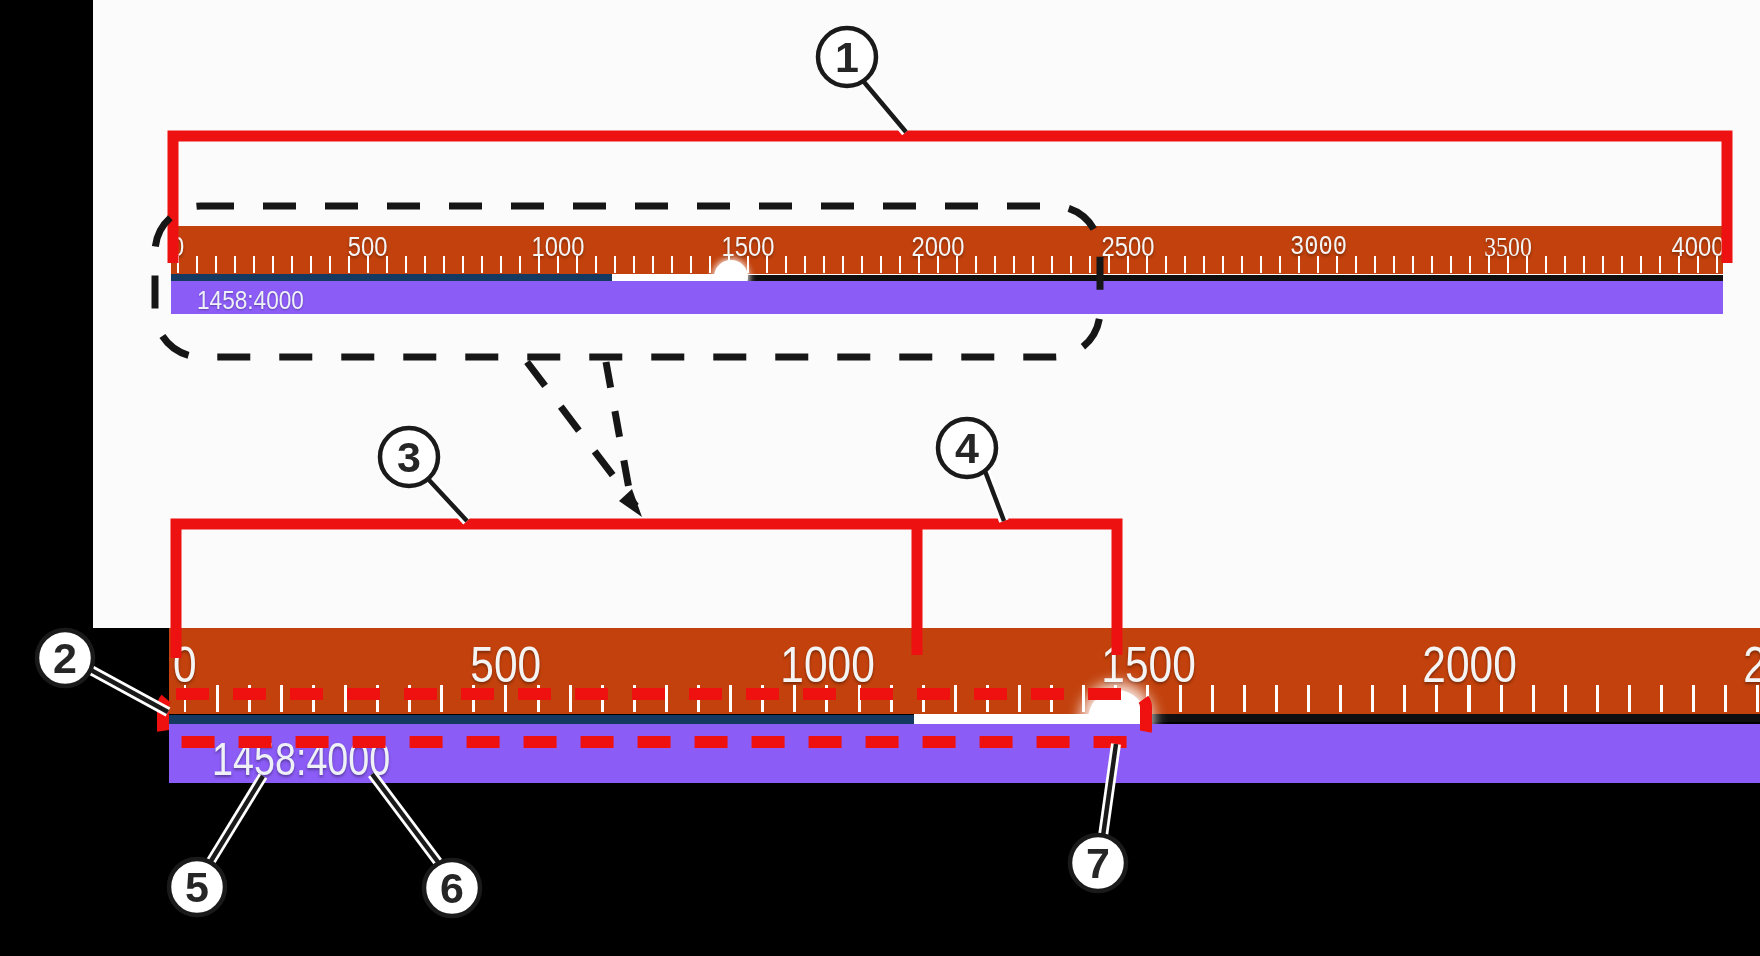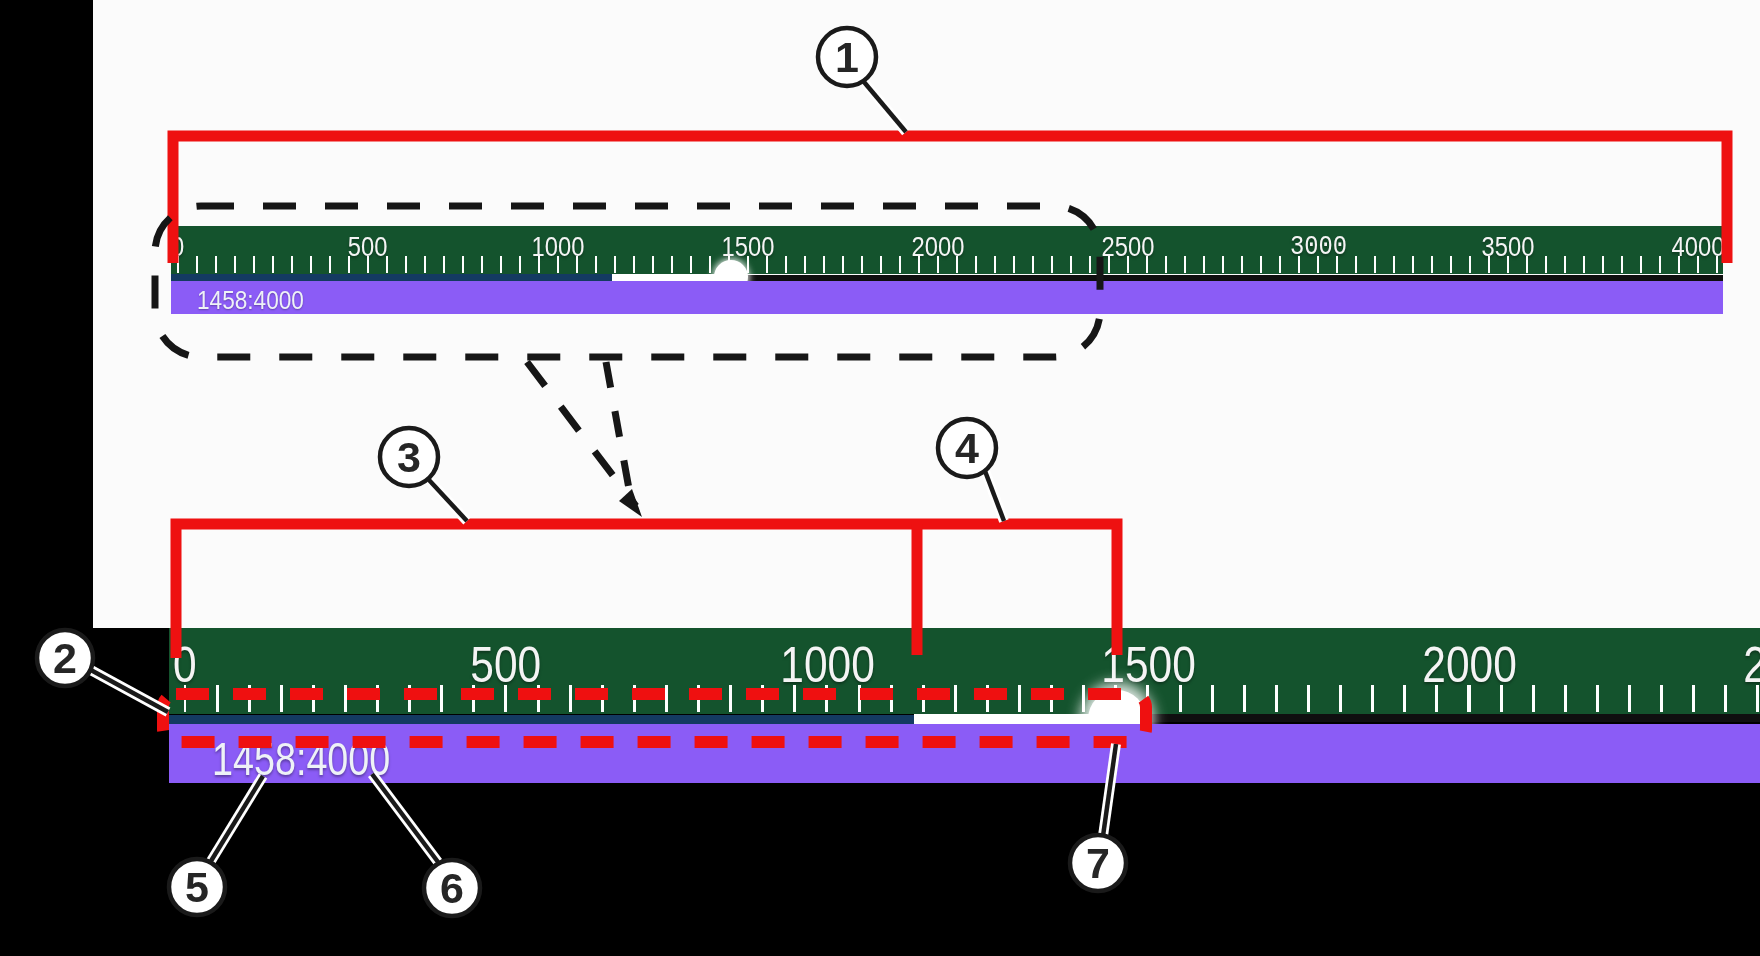--- a/index.html
+++ b/index.html
@@ -2,21 +2,21 @@
 <html><head>
 <meta charset="utf-8">
 <style>
   html,body{margin:0;padding:0;background:#000;}
   #stage{position:relative;width:1760px;height:956px;background:#000;overflow:hidden;
          font-family:"Liberation Sans","DejaVu Sans",sans-serif;}
   .abs{position:absolute;}
   #panel{left:93px;top:0;width:1667px;height:628px;background:#fbfbfb;}
 
   
-  .gray-band{background:#14532d;overflow:hidden;}
+  .gray-band{background:#c2410c;overflow:hidden;}
   .blue-bar{background:#8b5cf6;overflow:hidden;}
   .navy-line{background:#143a62;}
   .white-line{background:#ffffff;}
   .black-line{background:#0f0f0f;}
   .tick-row{background-repeat:repeat-x;}
   .num-wrap{position:absolute;width:160px;text-align:center;}
   .num-wrap>span{display:inline-block;color:#f4f4f4;transform-origin:center;
                  text-shadow:0 2px 3px rgba(0,0,0,0.35);}
   .handle{position:absolute;background:#fff;border-radius:50%;}
 
@@ -62,21 +62,21 @@
 
   <div id="top-gray" class="abs gray-band">
     <div id="top-labels">
         <div class="num-wrap" style="left: -73px;"><span>0</span></div>
         <div class="num-wrap" style="left: 117px;"><span>500</span></div>
         <div class="num-wrap" style="left: 307px;"><span>1000</span></div>
         <div class="num-wrap" style="left: 497px;"><span>1500</span></div>
         <div class="num-wrap" style="left: 687px;"><span>2000</span></div>
         <div class="num-wrap" style="left: 877px;"><span>2500</span></div>
         <div class="num-wrap" style="left: 1067px; font-family: Liberation Mono, monospace;"><span>3000</span></div>
-        <div class="num-wrap" style="left: 1257px;"><span>3500</span></div>
+        <div class="num-wrap" style="left: 1257px; font-family: Liberation Serif, serif;"><span>3500</span></div>
         <div class="num-wrap" style="left: 1447px;"><span>4000</span></div>
       </div>
   </div>
   <div id="top-ticks" class="abs tick-row"></div>
   <div id="top-navy" class="abs navy-line"></div>
   <div id="top-white" class="abs white-line"></div>
   <div id="top-black" class="abs black-line"></div>
   <div id="top-handle" class="handle"></div>
   <div id="top-blue" class="abs blue-bar">
     <span id="top-postext">1458:4000</span>

